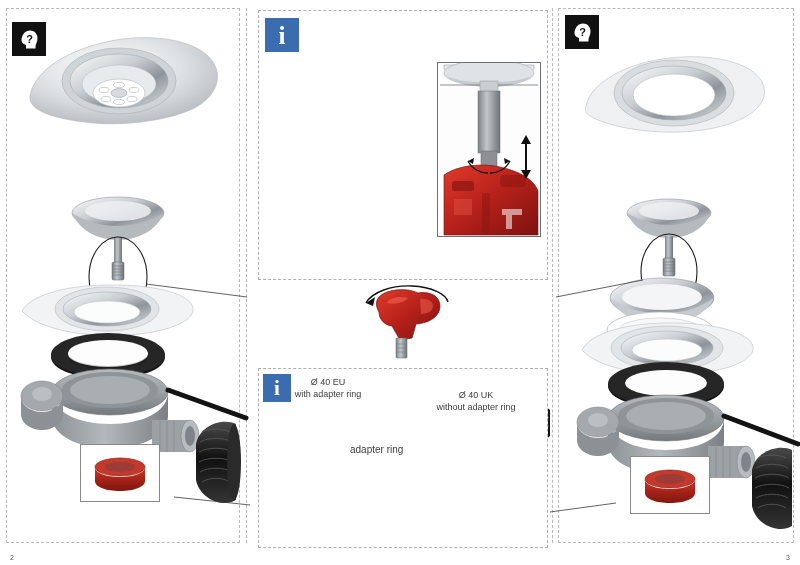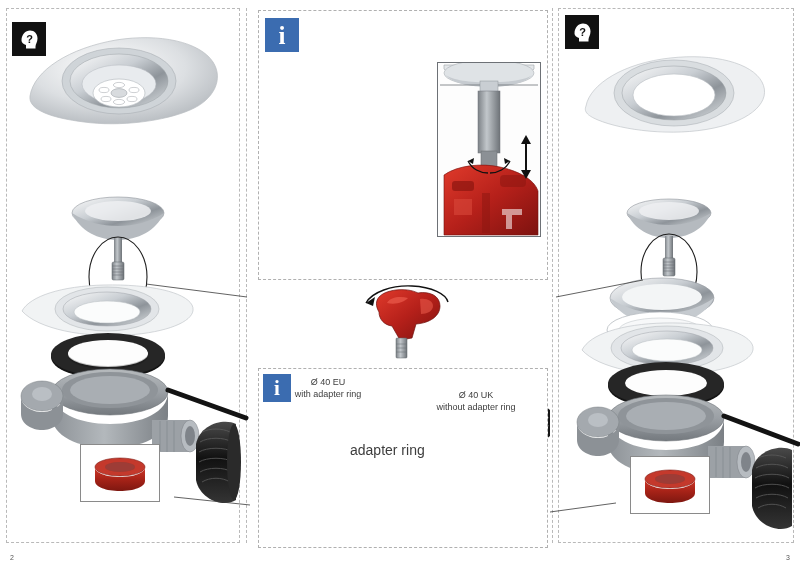--- a/index.html
+++ b/index.html
@@ -23,21 +23,21 @@
   .badge.info .ichar{color:#fff;font-size:25px;font-weight:bold;line-height:1;font-family:"Liberation Serif",serif;}
 
   
   .panel{position:absolute;border:1px dashed #b0b0b0;box-sizing:border-box;background:#fff;}
 
   .photo-frame{position:absolute;border:1px solid #6d7176;box-sizing:border-box;overflow:hidden;background:#fff;}
 
   .detail-box{position:absolute;border:1px solid #8a8a8a;box-sizing:border-box;background:#fff;}
 
   .lbl{position:absolute;color:#3d3d3d;font-size:9px;line-height:12px;text-align:center;white-space:nowrap;}
-  .lbl.small{font-size:14px;}
+  .lbl.small{font-size:10px;}
   .pageno{position:absolute;bottom:4px;font-size:7px;color:#555;}
 
   svg.art{position:absolute;left:0;top:0;overflow:visible;}
   .leader{stroke:#3a3a3a;stroke-width:.8;fill:none;}
 </style>
 </head>
 <body>
 
 <div class="page">
 

